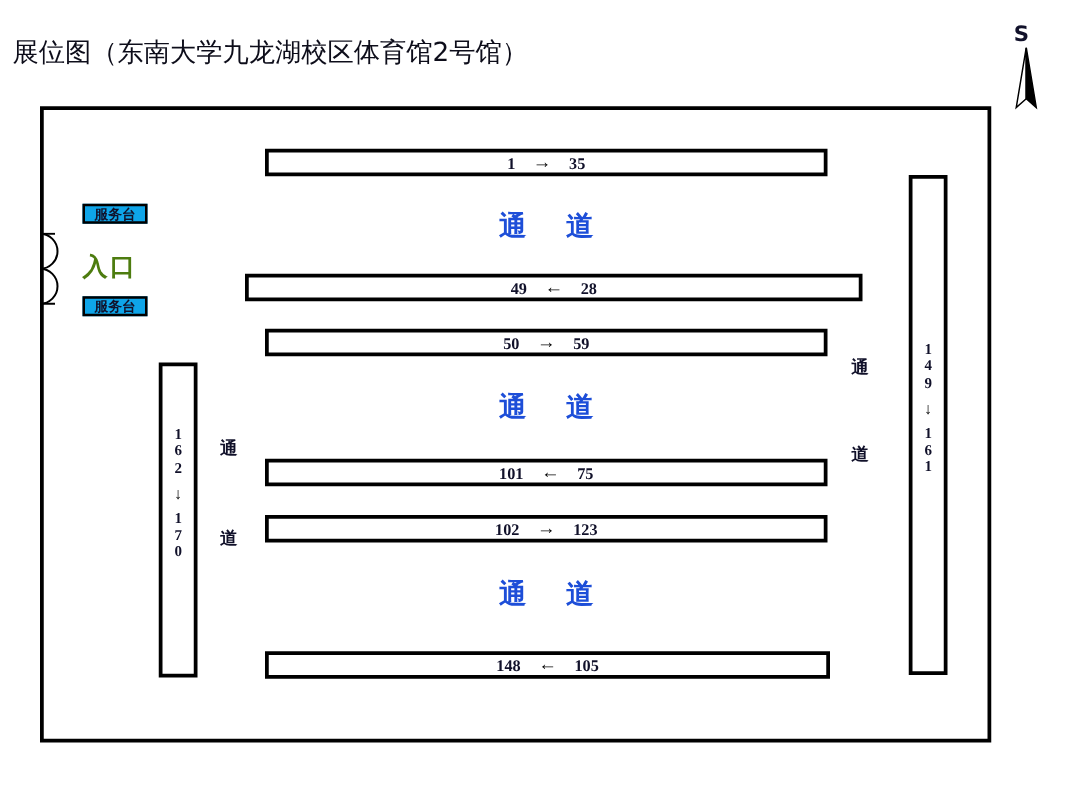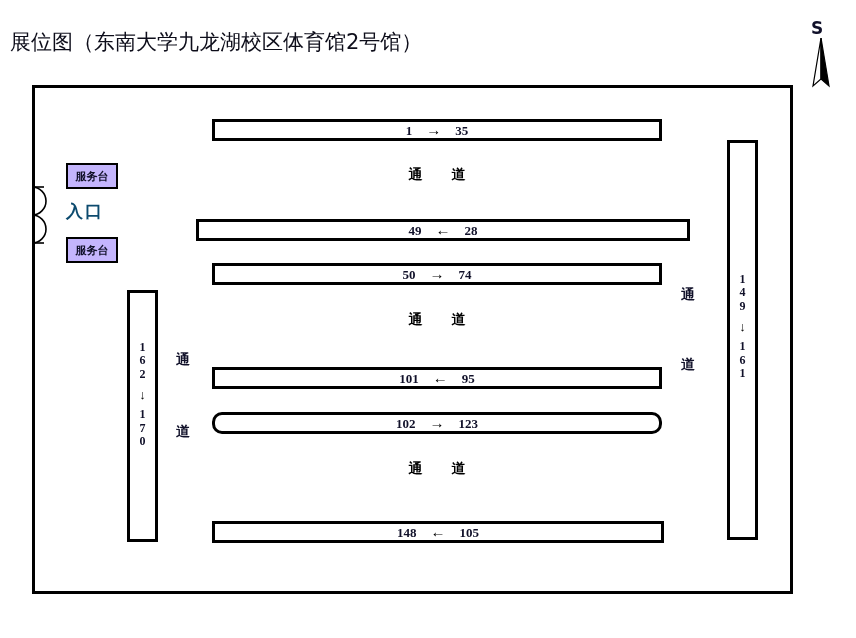--- a/index.html
+++ b/index.html
@@ -89,23 +89,23 @@
     font-weight: bold;
     color: #000000;
   }
 
   
   .aisle-h {
     position: absolute;
     left: 180px;
     width: 450px;
     text-align: center;
-    font-size: 14px;
-    font-weight: bold;
-    color: #000000;
+    font-size: 22px;
+    font-weight: bold;
+    color: #1d4ed8;
     letter-spacing: 12px;
     text-indent: 12px;
     font-family: "DejaVu Sans", "Liberation Sans", sans-serif;
   }
 
   
   .booth-col {
     position: absolute;
     width: 31px;
     border: 3px solid #000000;
@@ -143,40 +143,40 @@
     font-size: 14px;
     font-weight: bold;
     color: #11112a;
     line-height: 1;
   }
 
   
   .service-desk {
     position: absolute;
     width: 52px;
-    height: 26px;
+    height: 16px;
     border: 2px solid #000000;
     box-sizing: border-box;
-    background: #c4b5fd;
+    background: #0ea5e9;
     display: flex;
     align-items: center;
     justify-content: center;
     font-size: 11px;
     font-weight: bold;
     color: #11112a;
   }
 
   
   #entrance-label {
     position: absolute;
     left: 66px;
     top: 200px;
-    font-size: 17px;
-    font-weight: bold;
-    color: #0c4a6e;
+    font-size: 20px;
+    font-weight: bold;
+    color: #4d7c0f;
     letter-spacing: 2px;
   }
   #entrance-door {
     position: absolute;
     left: 22px;
     top: 186px;
     width: 46px;
     height: 58px;
   }
 </style>
@@ -225,33 +225,33 @@
     <span>49</span>
     <span class="arrow">←</span>
     <span>28</span>
   </span>
 </div>
 
 <div class="booth-row" style="left:212px; top:263px; width:450px;align-items:flex-end;">
   <span class="range">
     <span>50</span>
     <span class="arrow">→</span>
-    <span>74</span>
+    <span>59</span>
   </span>
 </div>
 
 <div class="booth-row" style="left:212px; top:367px; width:450px;">
   <span class="range">
     <span>101</span>
     <span class="arrow">←</span>
-    <span>95</span>
-  </span>
-</div>
-
-<div class="booth-row" style="left:212px; top:412px; width:450px;border-radius:10px;">
+    <span>75</span>
+  </span>
+</div>
+
+<div class="booth-row" style="left:212px; top:412px; width:450px;">
   <span class="range">
     <span>102</span>
     <span class="arrow">→</span>
     <span>123</span>
   </span>
 </div>
 
 <div class="booth-row" style="left:212px; top:521px; width:452px;">
   <span class="range">
     <span>148</span>

